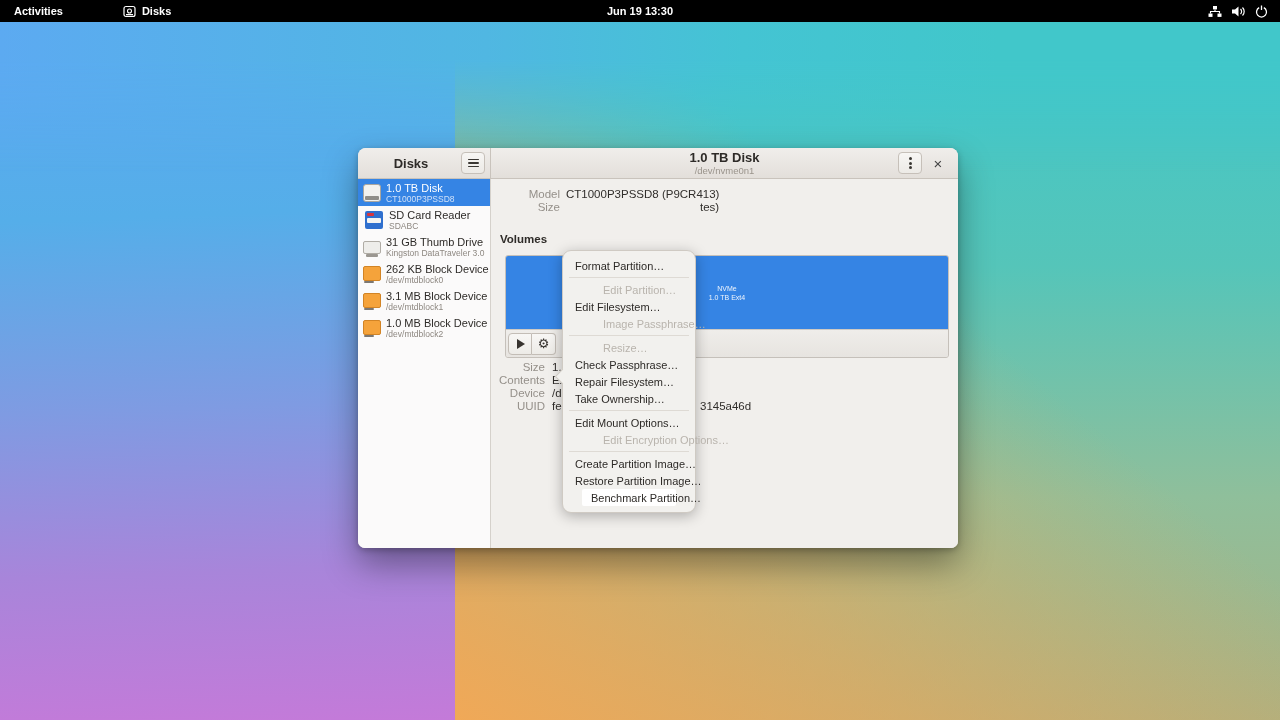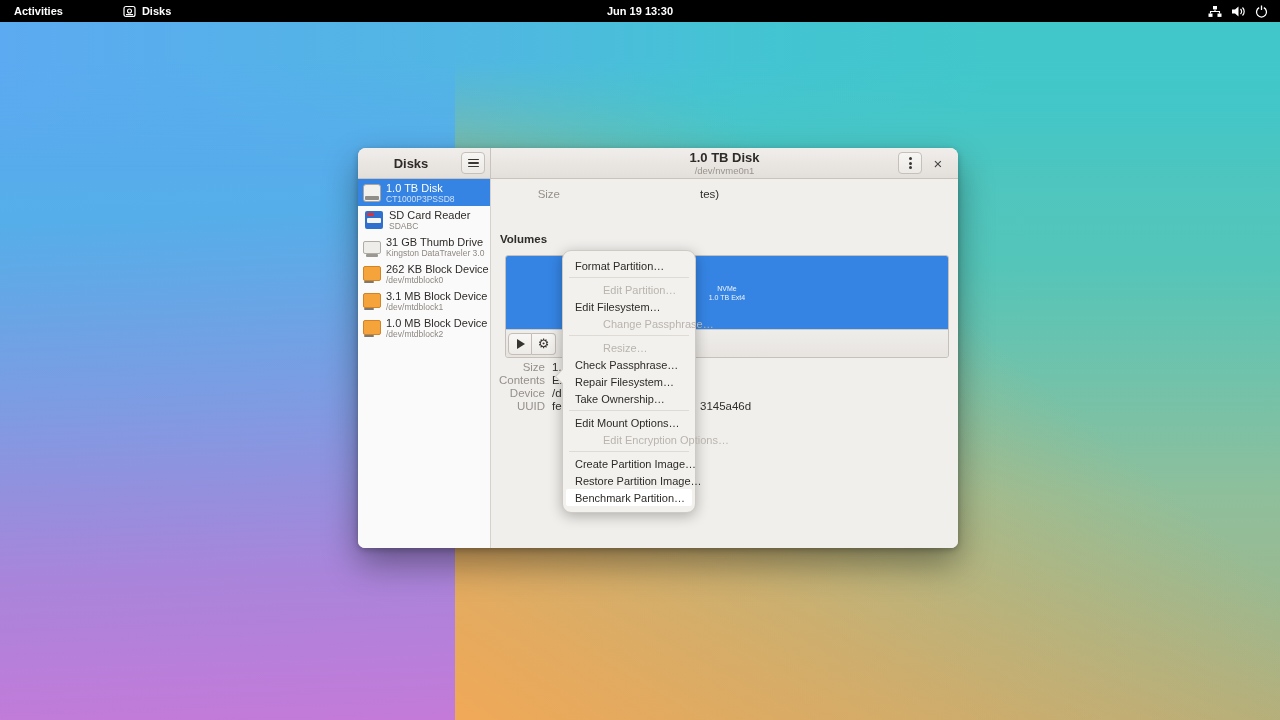--- a/index.html
+++ b/index.html
@@ -97,21 +97,21 @@
   .vol-info .lbl { width:54px; }
   .vol-info .val { margin-left:7px; }
 
   
   .menu { position:absolute; left:204px; top:71px; width:134px; z-index:30; background:#f2f1ee;
     border:1px solid #cfcac3; border-radius:9px; box-shadow:0 3px 14px rgba(0,0,0,.28); padding:6px 0; }
   .menu-arrow { position:absolute; left:-6px; top:120px; width:11px; height:11px; background:#f2f1ee;
     border-left:1px solid #cfcac3; border-bottom:1px solid #cfcac3; transform:rotate(45deg); }
   .menu-item { font-size:11px; line-height:12px; padding:2.5px 12px; color:#2d2a27; white-space:nowrap; position:relative; }
   .menu-item.disabled { color:#b9b4ad;margin-left:28px; }
-  .menu-item.hl { background:#ffffff; border-radius:2px; margin:0 3px; padding-left:9px; padding-right:9px; }
+  .menu-item.hl { background:#ffffff; border-radius:2px; margin:0 19px; padding-left:9px; padding-right:9px; }
   .menu-sep { height:1px; background:#dedad4; margin:3px 6px; }
 </style>
 </head>
 <body>
 
 <div class="stage">
 
   <div class="desk-left"></div>
   <div class="desk-right"></div>
   <div class="desk-blend"></div>
@@ -215,20 +215,24 @@
           <div class="txt">
             <span class="t">1.0 MB Block Device</span>
             <span class="s">/dev/mtdblock2</span>
           </div>
         </div>
       </div>
 
       <div class="content">
         <div class="drive-info">
           <div class="inforow">
+            <span class="lbl">Model</span>
+            <span class="val">CT1000P3PSSD8 (P9CR413)</span>
+          </div>
+          <div class="inforow">
             <span class="lbl">Size</span>
             <span class="suffix-abs">tes)</span>
           </div>
         </div>
 
         <div class="volumes-label">Volumes</div>
 
         <div class="vol-frame">
           <div class="vol-bar">
             <div class="l1">NVMe</div>
@@ -264,21 +268,21 @@
           </div>
         </div>
       </div>
 
       <div class="menu">
         <div class="menu-arrow"></div>
         <div class="menu-item">Format Partition…</div>
         <div class="menu-sep"></div>
         <div class="menu-item disabled">Edit Partition…</div>
         <div class="menu-item">Edit Filesystem…</div>
-        <div class="menu-item disabled">Change Passphrase…</div>
+        <div class="menu-item disabled">Image Passphrase…</div>
         <div class="menu-sep"></div>
         <div class="menu-item disabled">Resize…</div>
         <div class="menu-item">Check Passphrase…</div>
         <div class="menu-item">Repair Filesystem…</div>
         <div class="menu-item">Take Ownership…</div>
         <div class="menu-sep"></div>
         <div class="menu-item">Edit Mount Options…</div>
         <div class="menu-item disabled">Edit Encryption Options…</div>
         <div class="menu-sep"></div>
         <div class="menu-item">Create Partition Image…</div>

